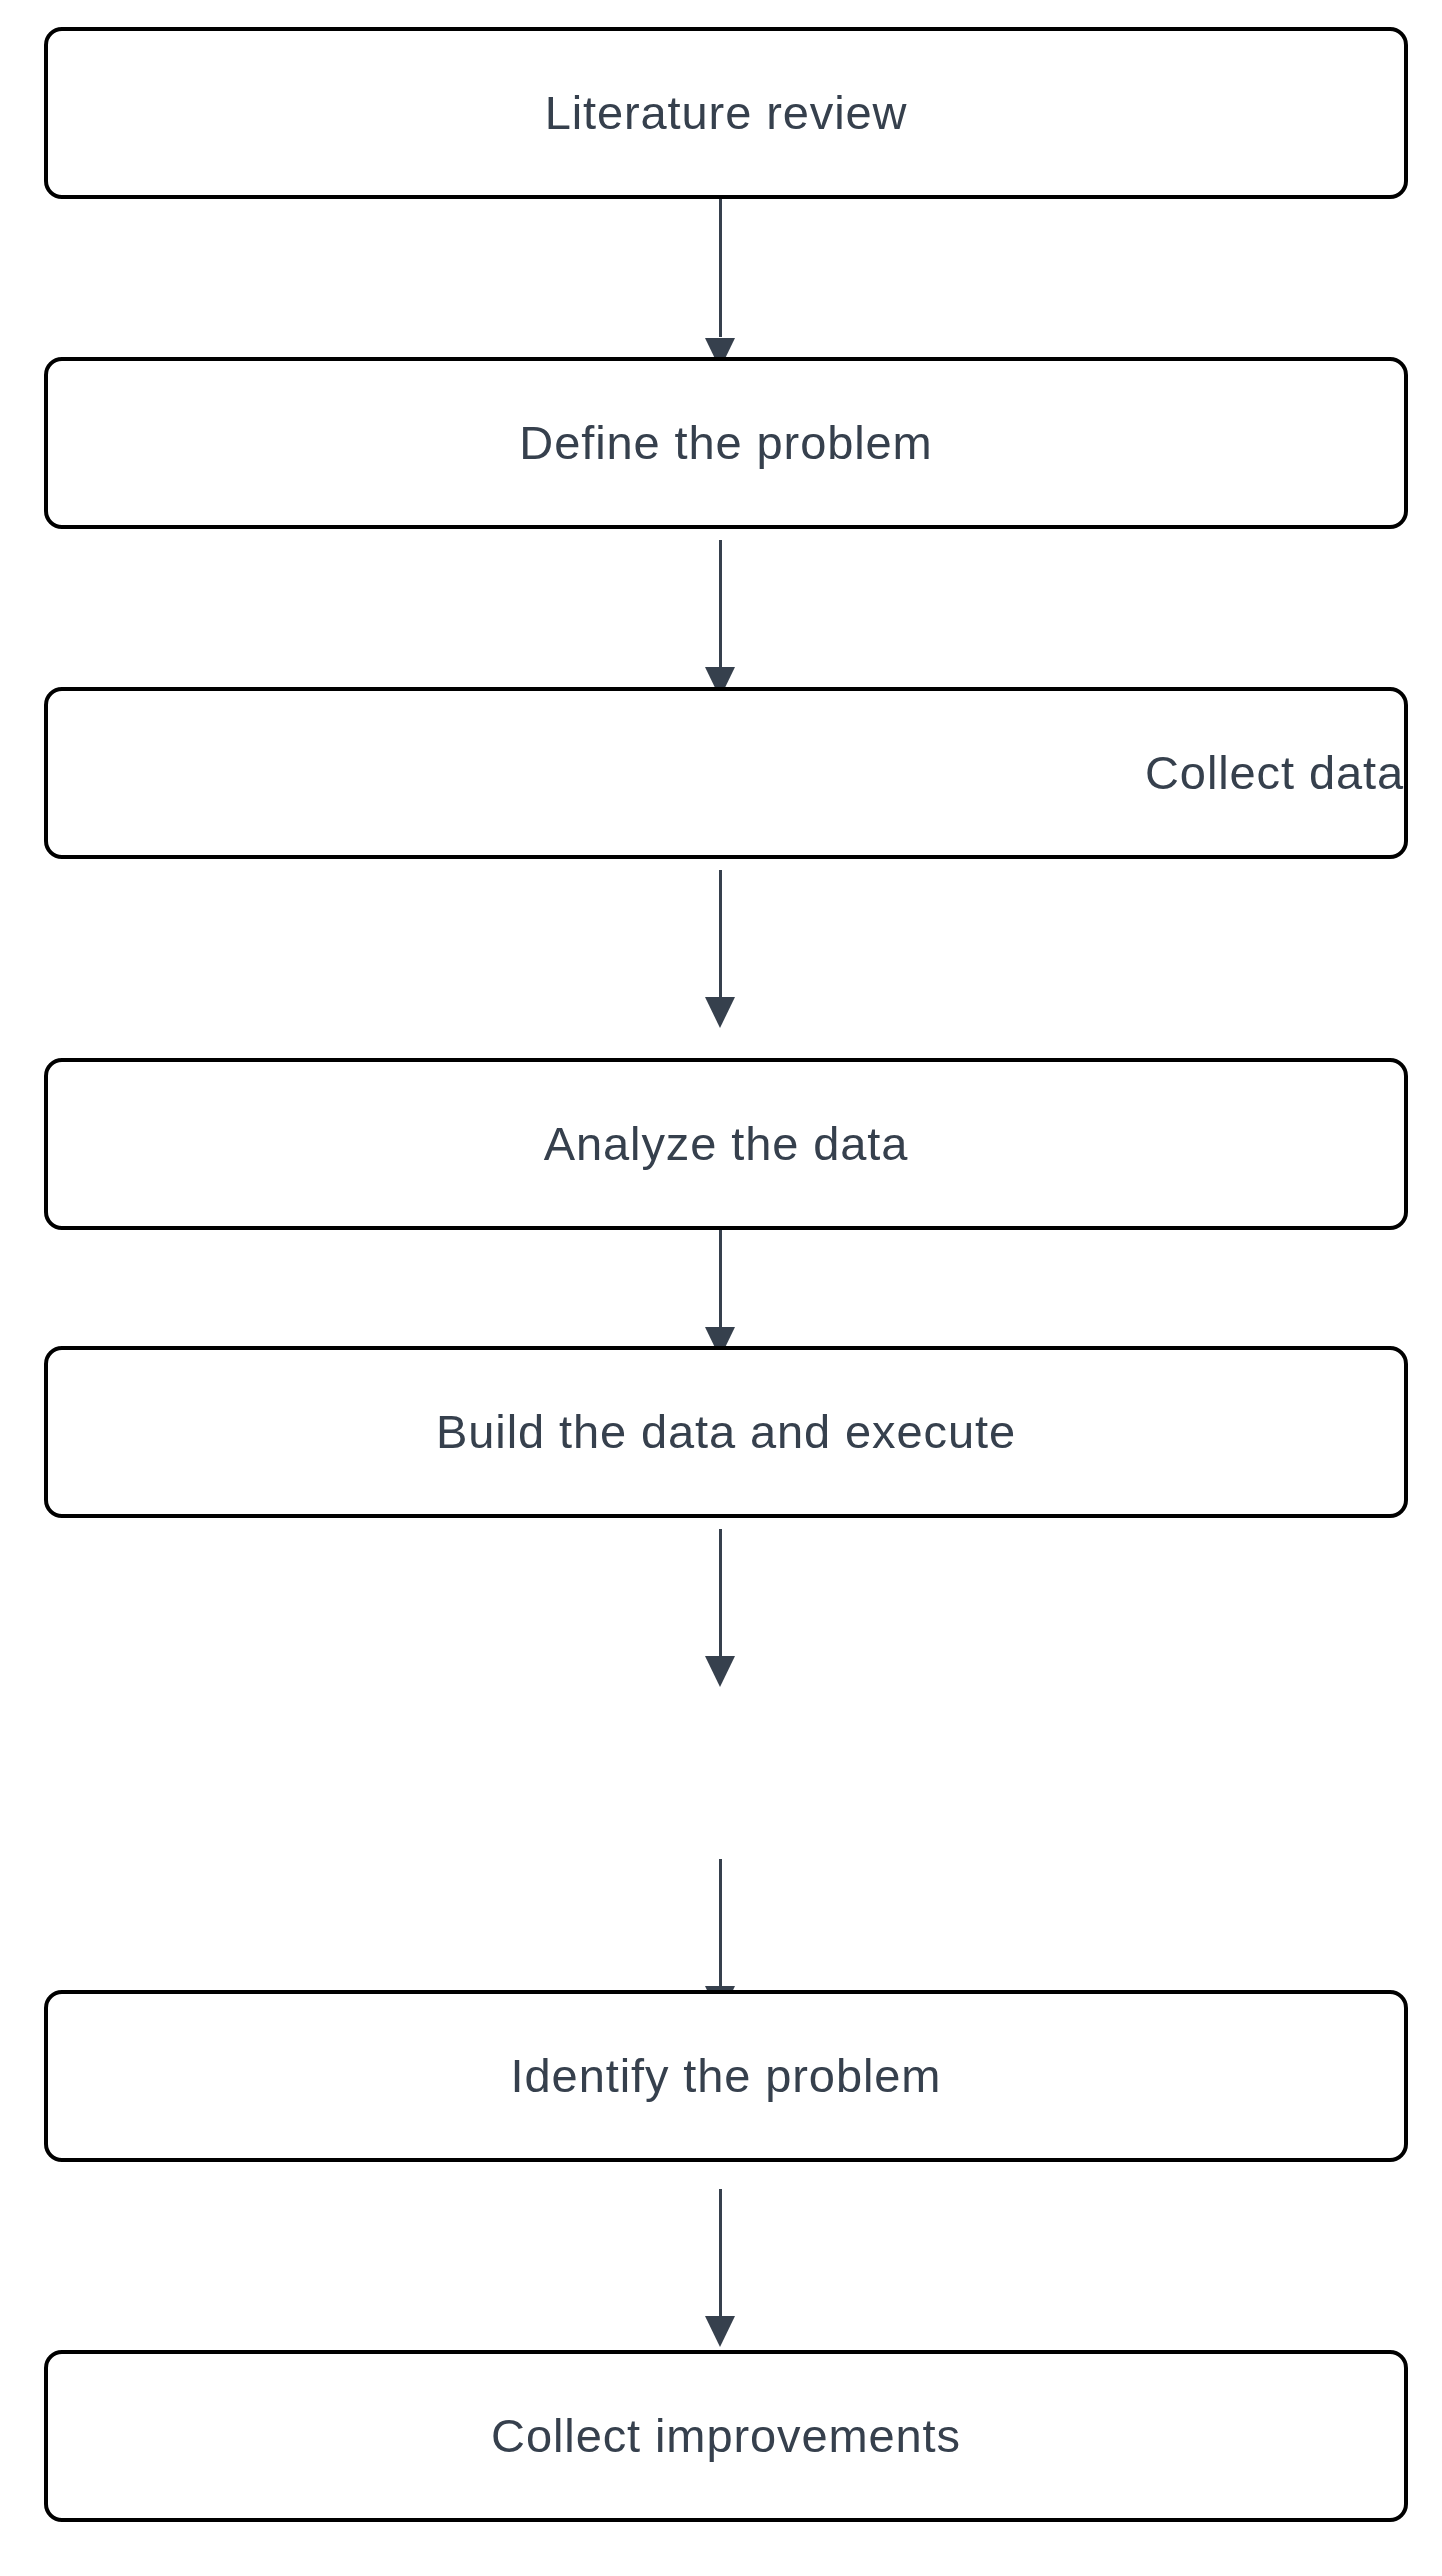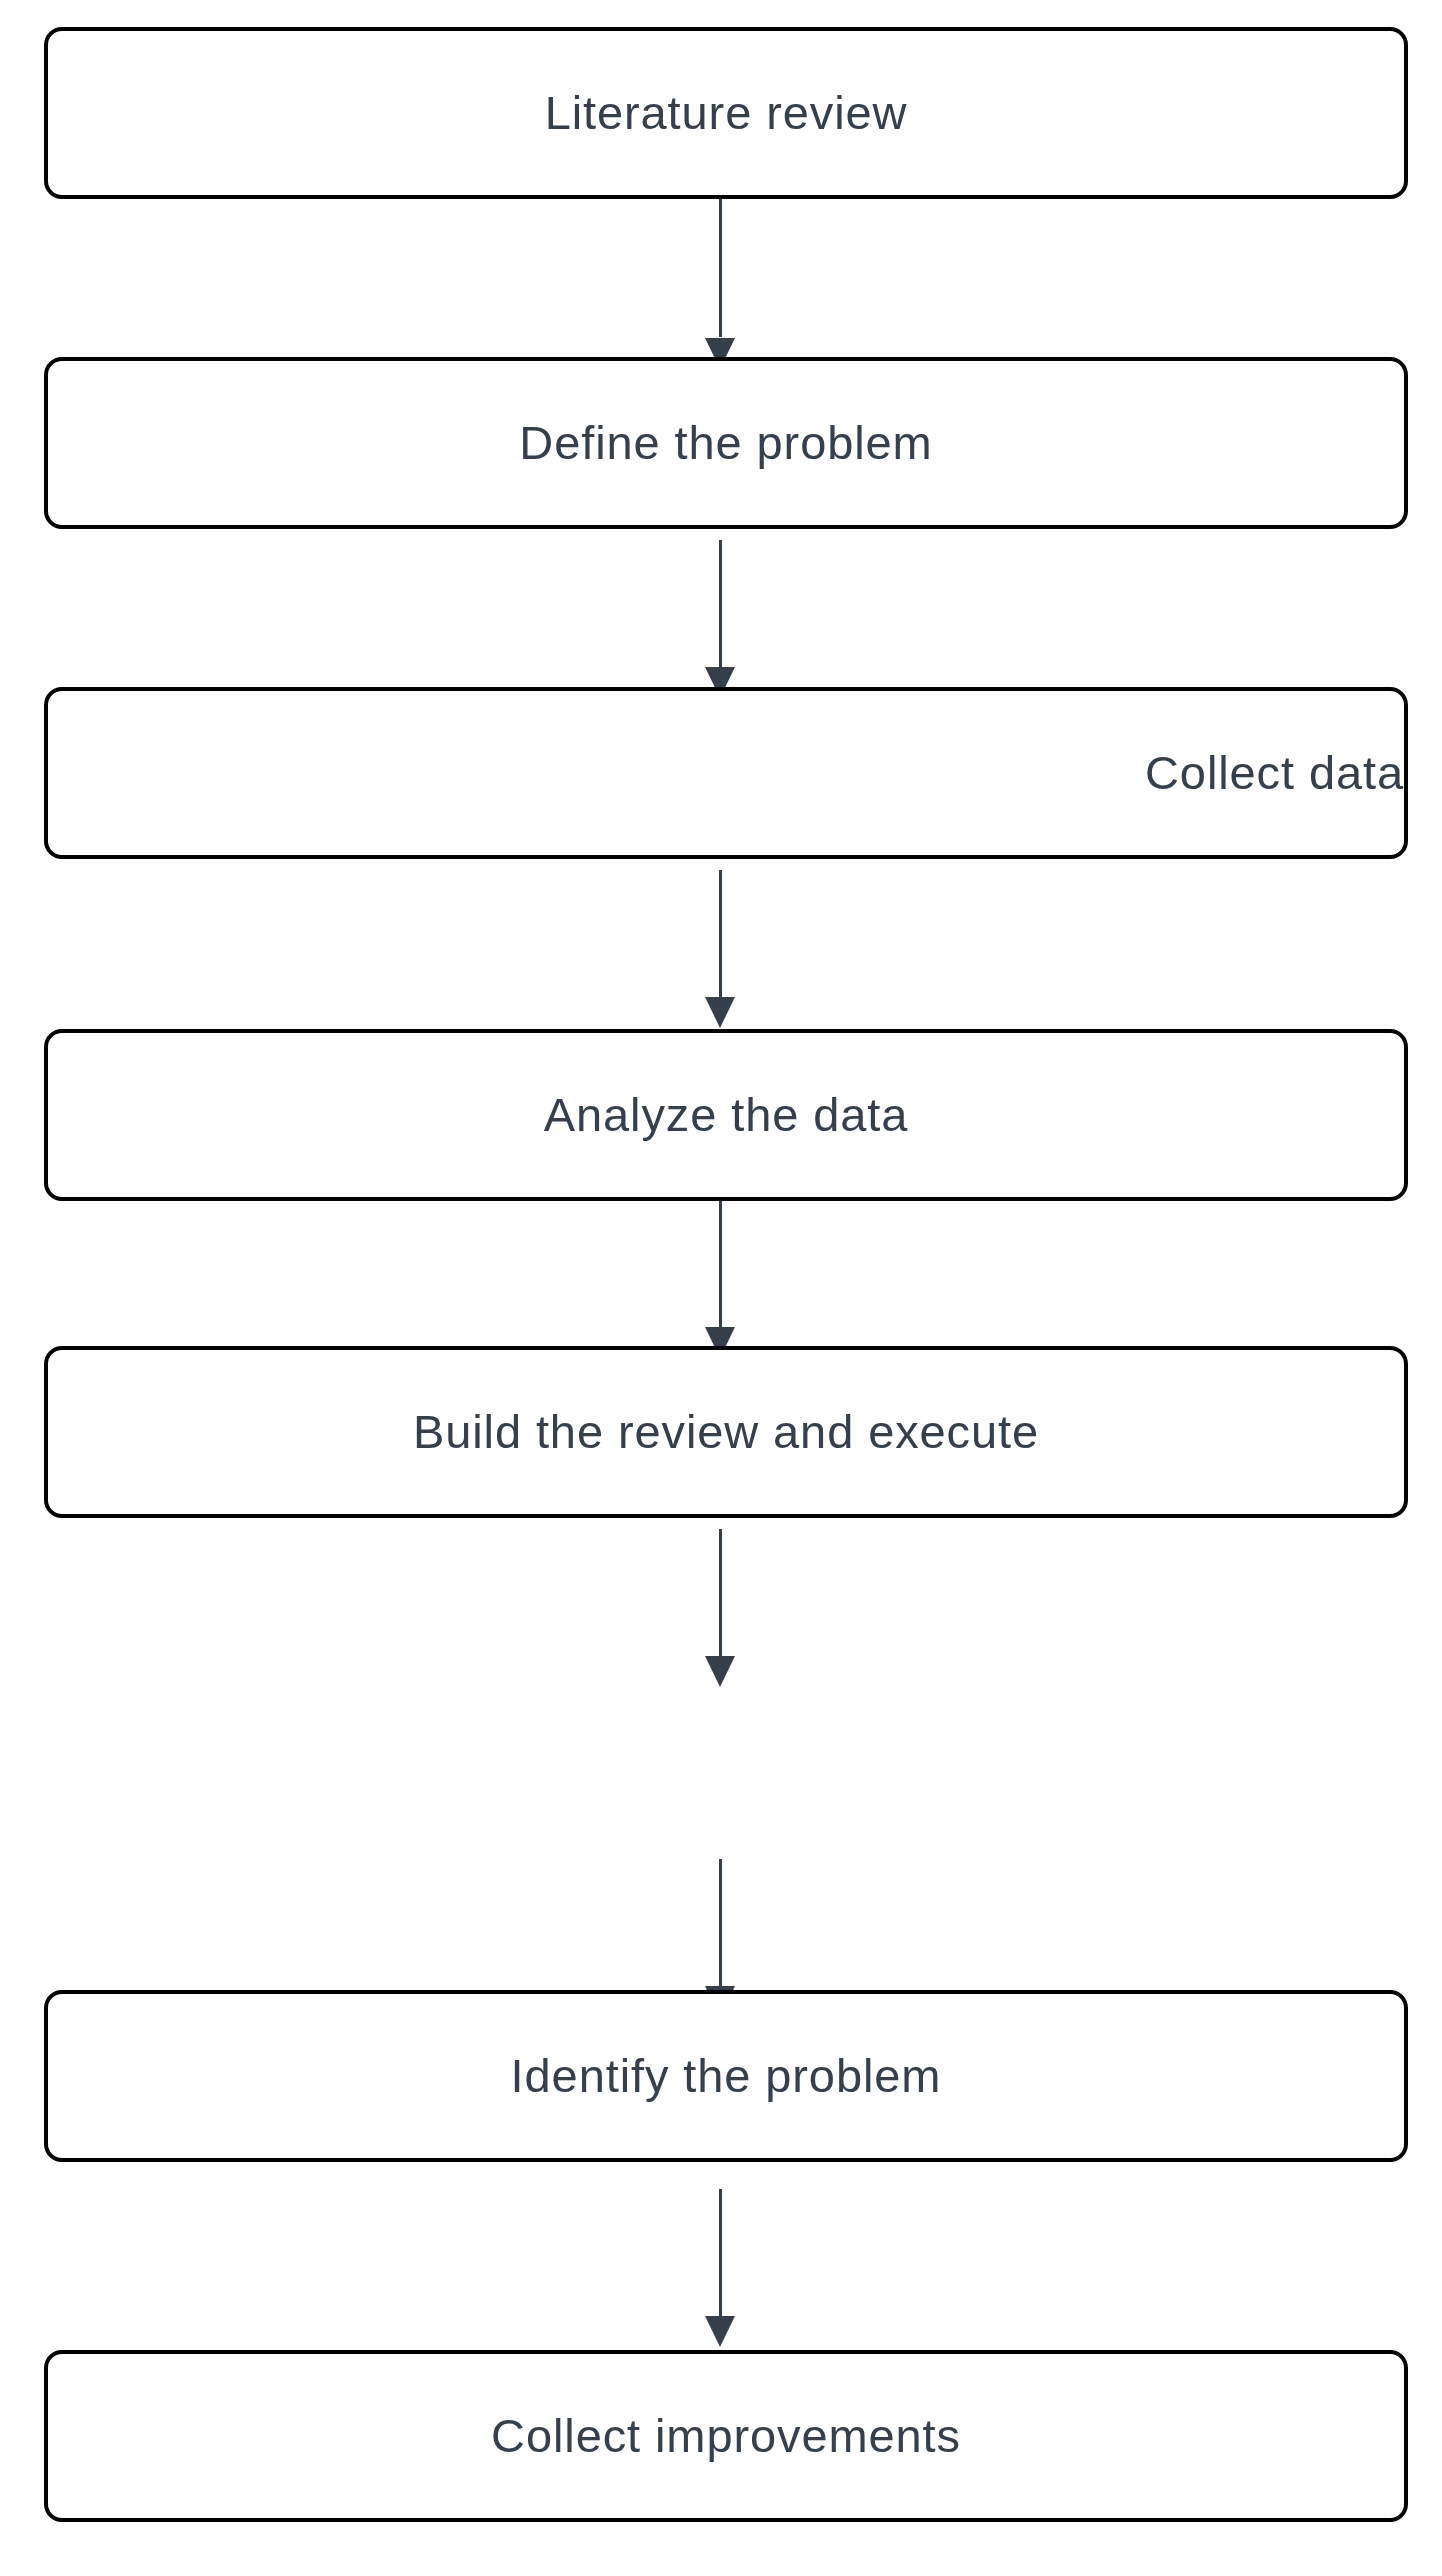--- a/index.html
+++ b/index.html
@@ -128,26 +128,26 @@
     </div>
 
     <div class="flow-node" style="top:357px;">
       <span class="flow-node-label">Define the problem</span>
     </div>
 
     <div class="flow-node" style="top:687px;justify-content:flex-end;">
       <span class="flow-node-label">Collect data</span>
     </div>
 
-    <div class="flow-node" style="top:1029px;">
+    <div class="flow-node" style="top:1058px;">
       <span class="flow-node-label">Analyze the data</span>
     </div>
 
     <div class="flow-node" style="top:1346px;">
-      <span class="flow-node-label">Build the review and execute</span>
+      <span class="flow-node-label">Build the data and execute</span>
     </div>
 
 
     <div class="flow-node" style="top:1990px;">
       <span class="flow-node-label">Identify the problem</span>
     </div>
 
     <div class="flow-node" style="top:2350px;">
       <span class="flow-node-label">Collect improvements</span>
     </div>

